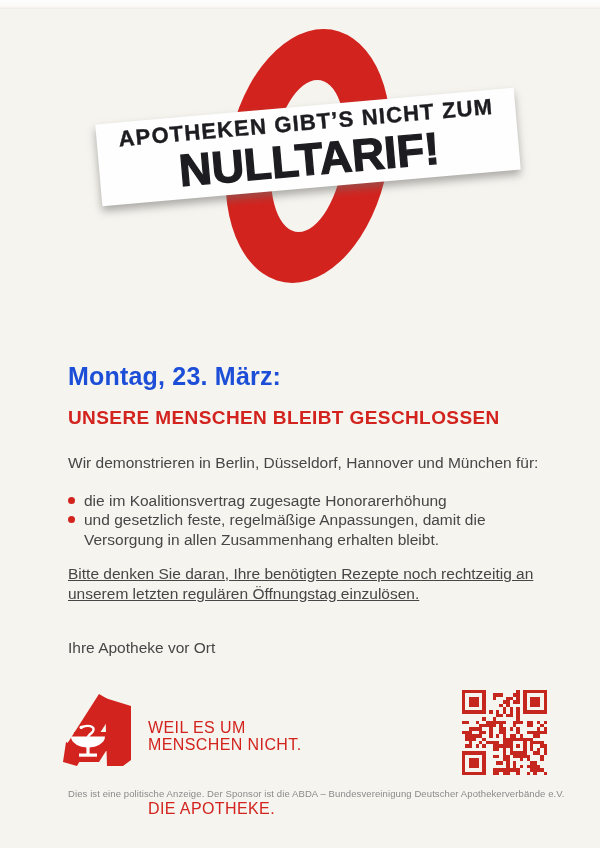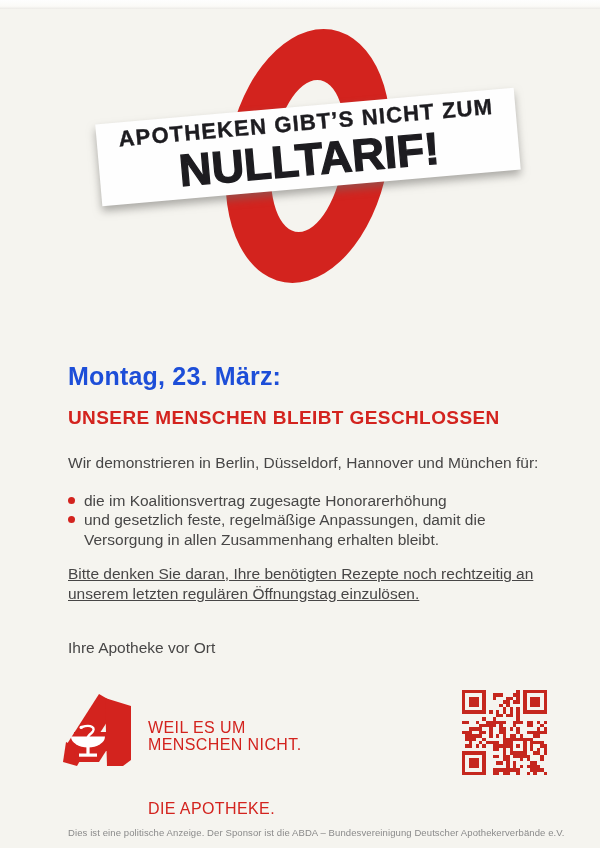--- a/index.html
+++ b/index.html
@@ -30,21 +30,21 @@
   .reminder{margin-top:15px;text-decoration:underline;}
   .signoff{margin-top:35px;}
   
   .logo-a{position:absolute;left:63px;top:694px;width:76px;height:72px;overflow:visible;}
   .tagline{position:absolute;left:148px;top:719px;font-size:16px;line-height:17px;color:#d3231e;letter-spacing:0.4px;}
   .tagline .bold{font-weight:400;margin-top:47px;}
   .tagline div{white-space:nowrap;}
   
   .qr{position:absolute;left:462px;top:690px;width:85px;height:85px;}
   
-  .footer{position:absolute;left:68px;top:826px;font-size:9.5px;line-height:13.5px;color:#8a8a8a;letter-spacing:0.1px;}
+  .footer{position:absolute;left:68px;top:787px;font-size:9.5px;line-height:13.5px;color:#8a8a8a;letter-spacing:0.1px;}
   .footer div{white-space:nowrap;}
 </style>
 </head>
 <body>
 
 <div class="page">
   <div class="scan-strip"></div>
 
   <svg class="zero-wrap" viewBox="0 0 210 260" aria-hidden="true">
     <g transform="translate(108,128) skewX(-7)">

